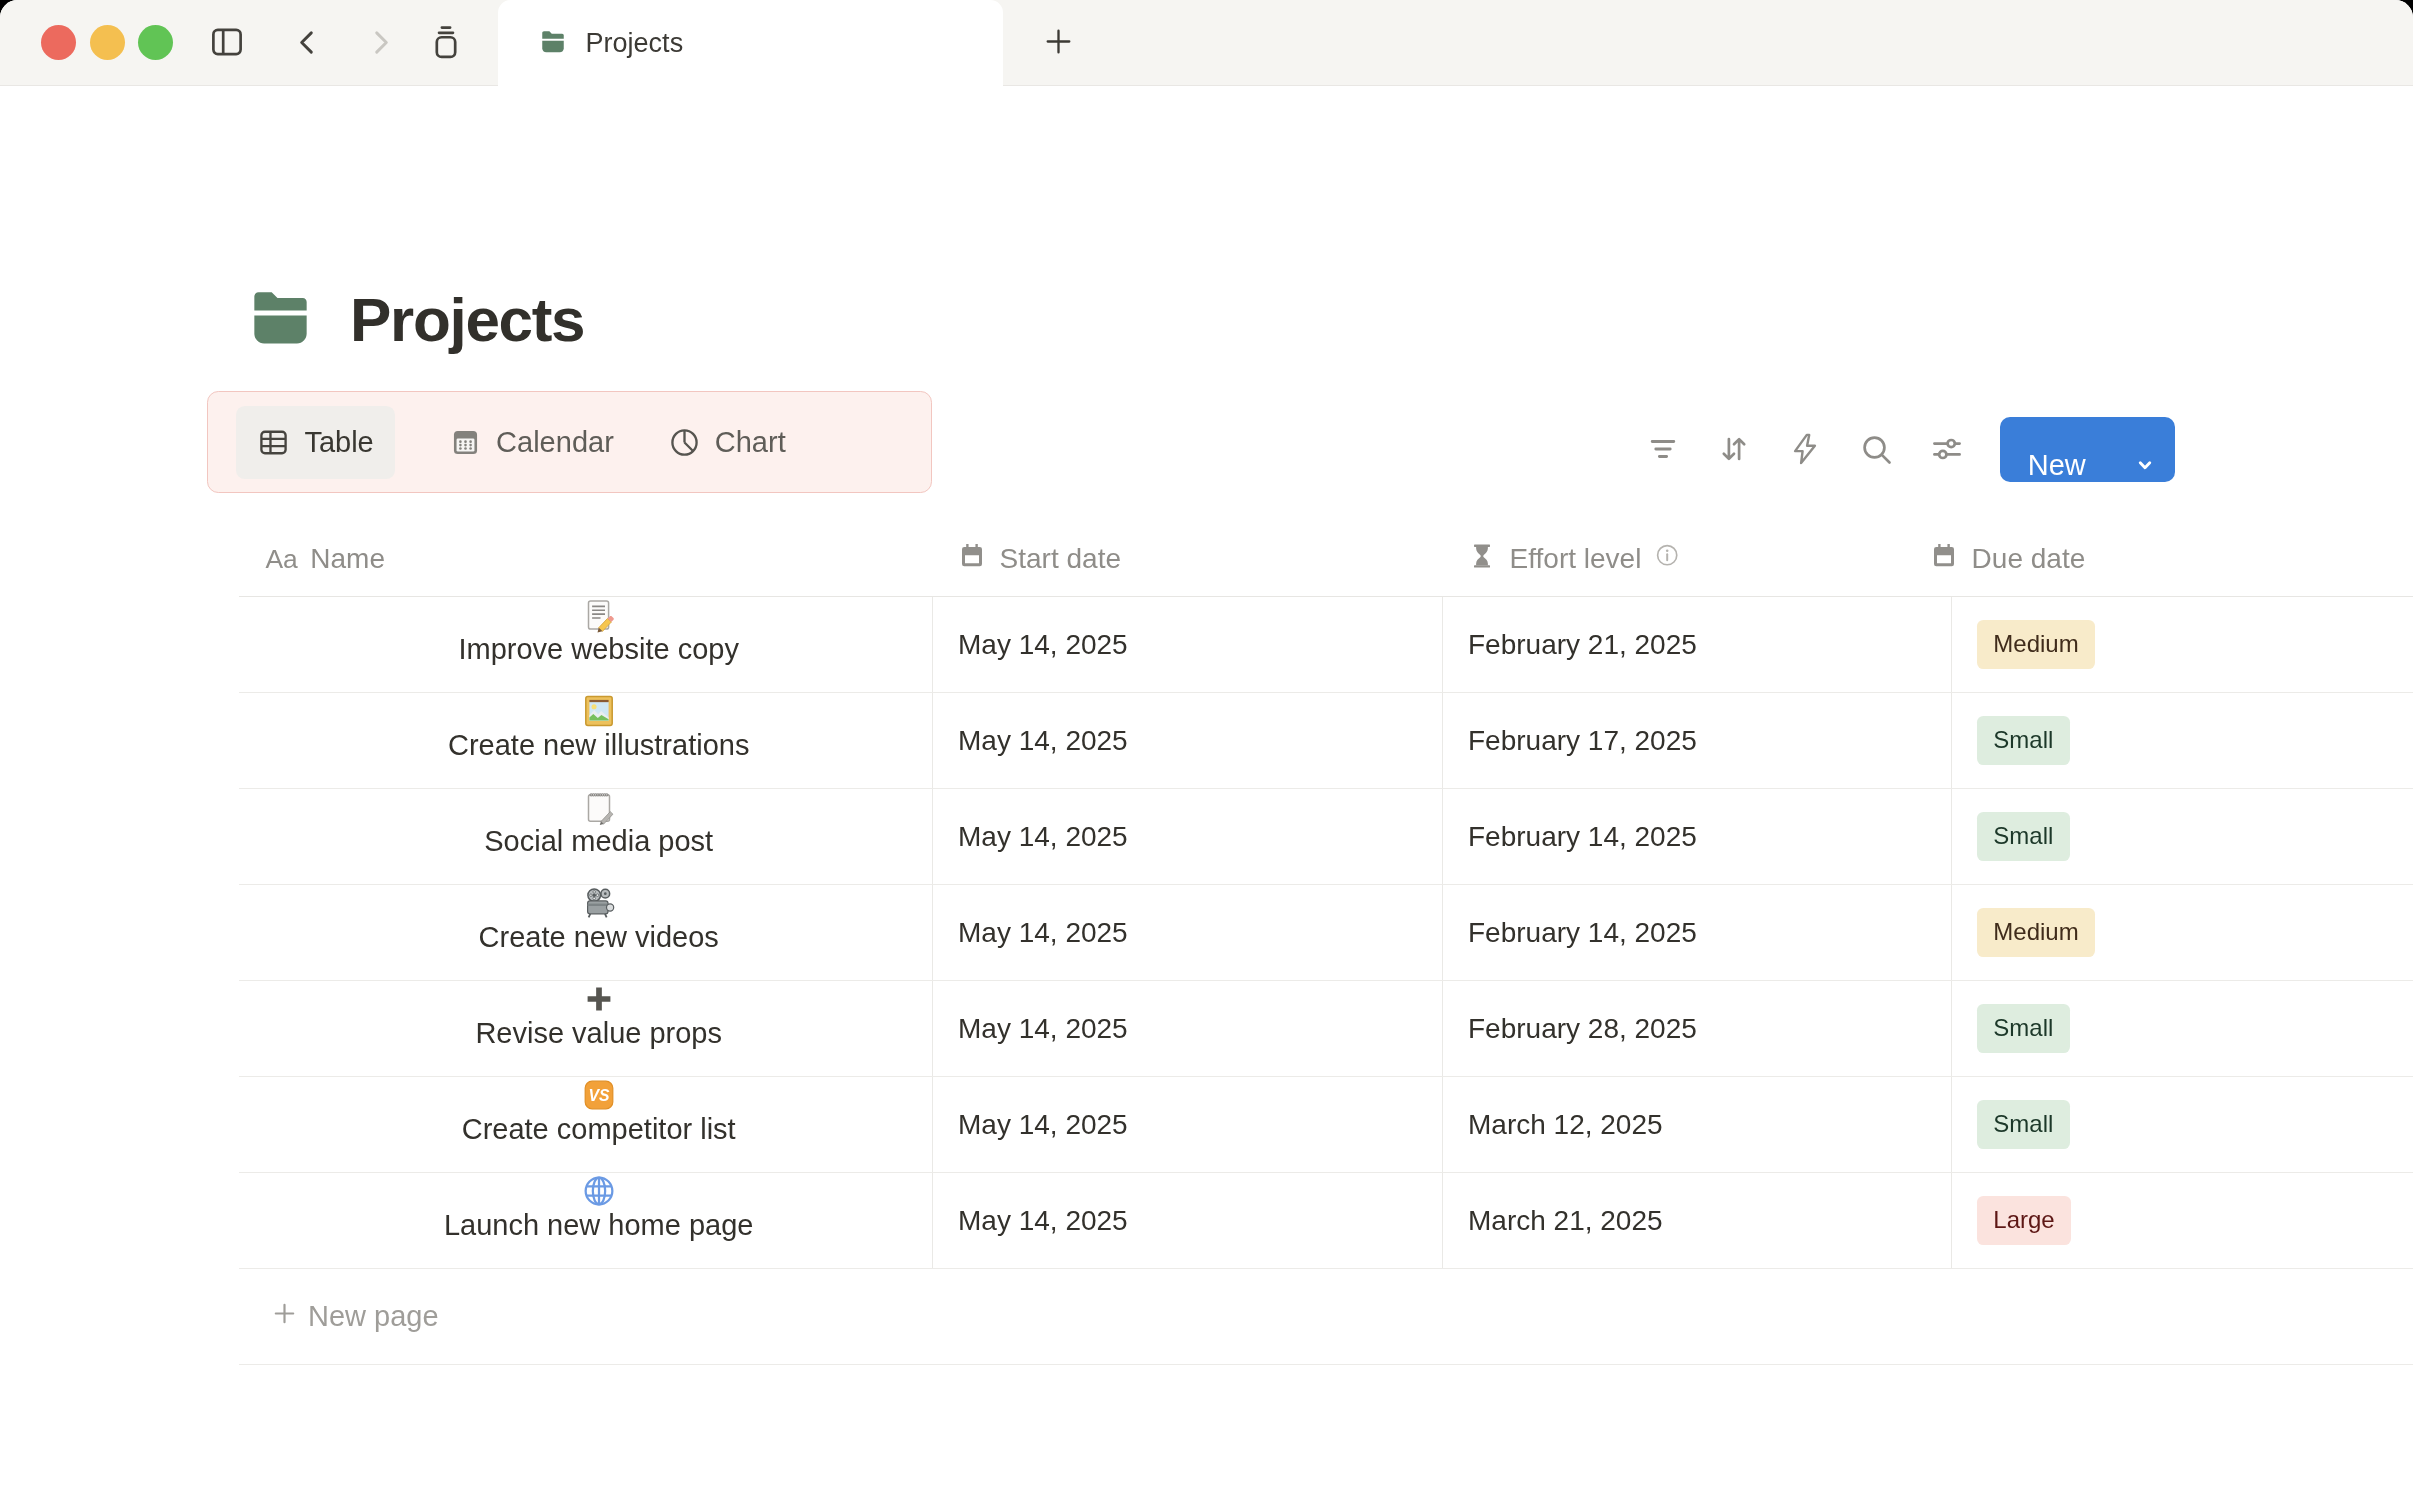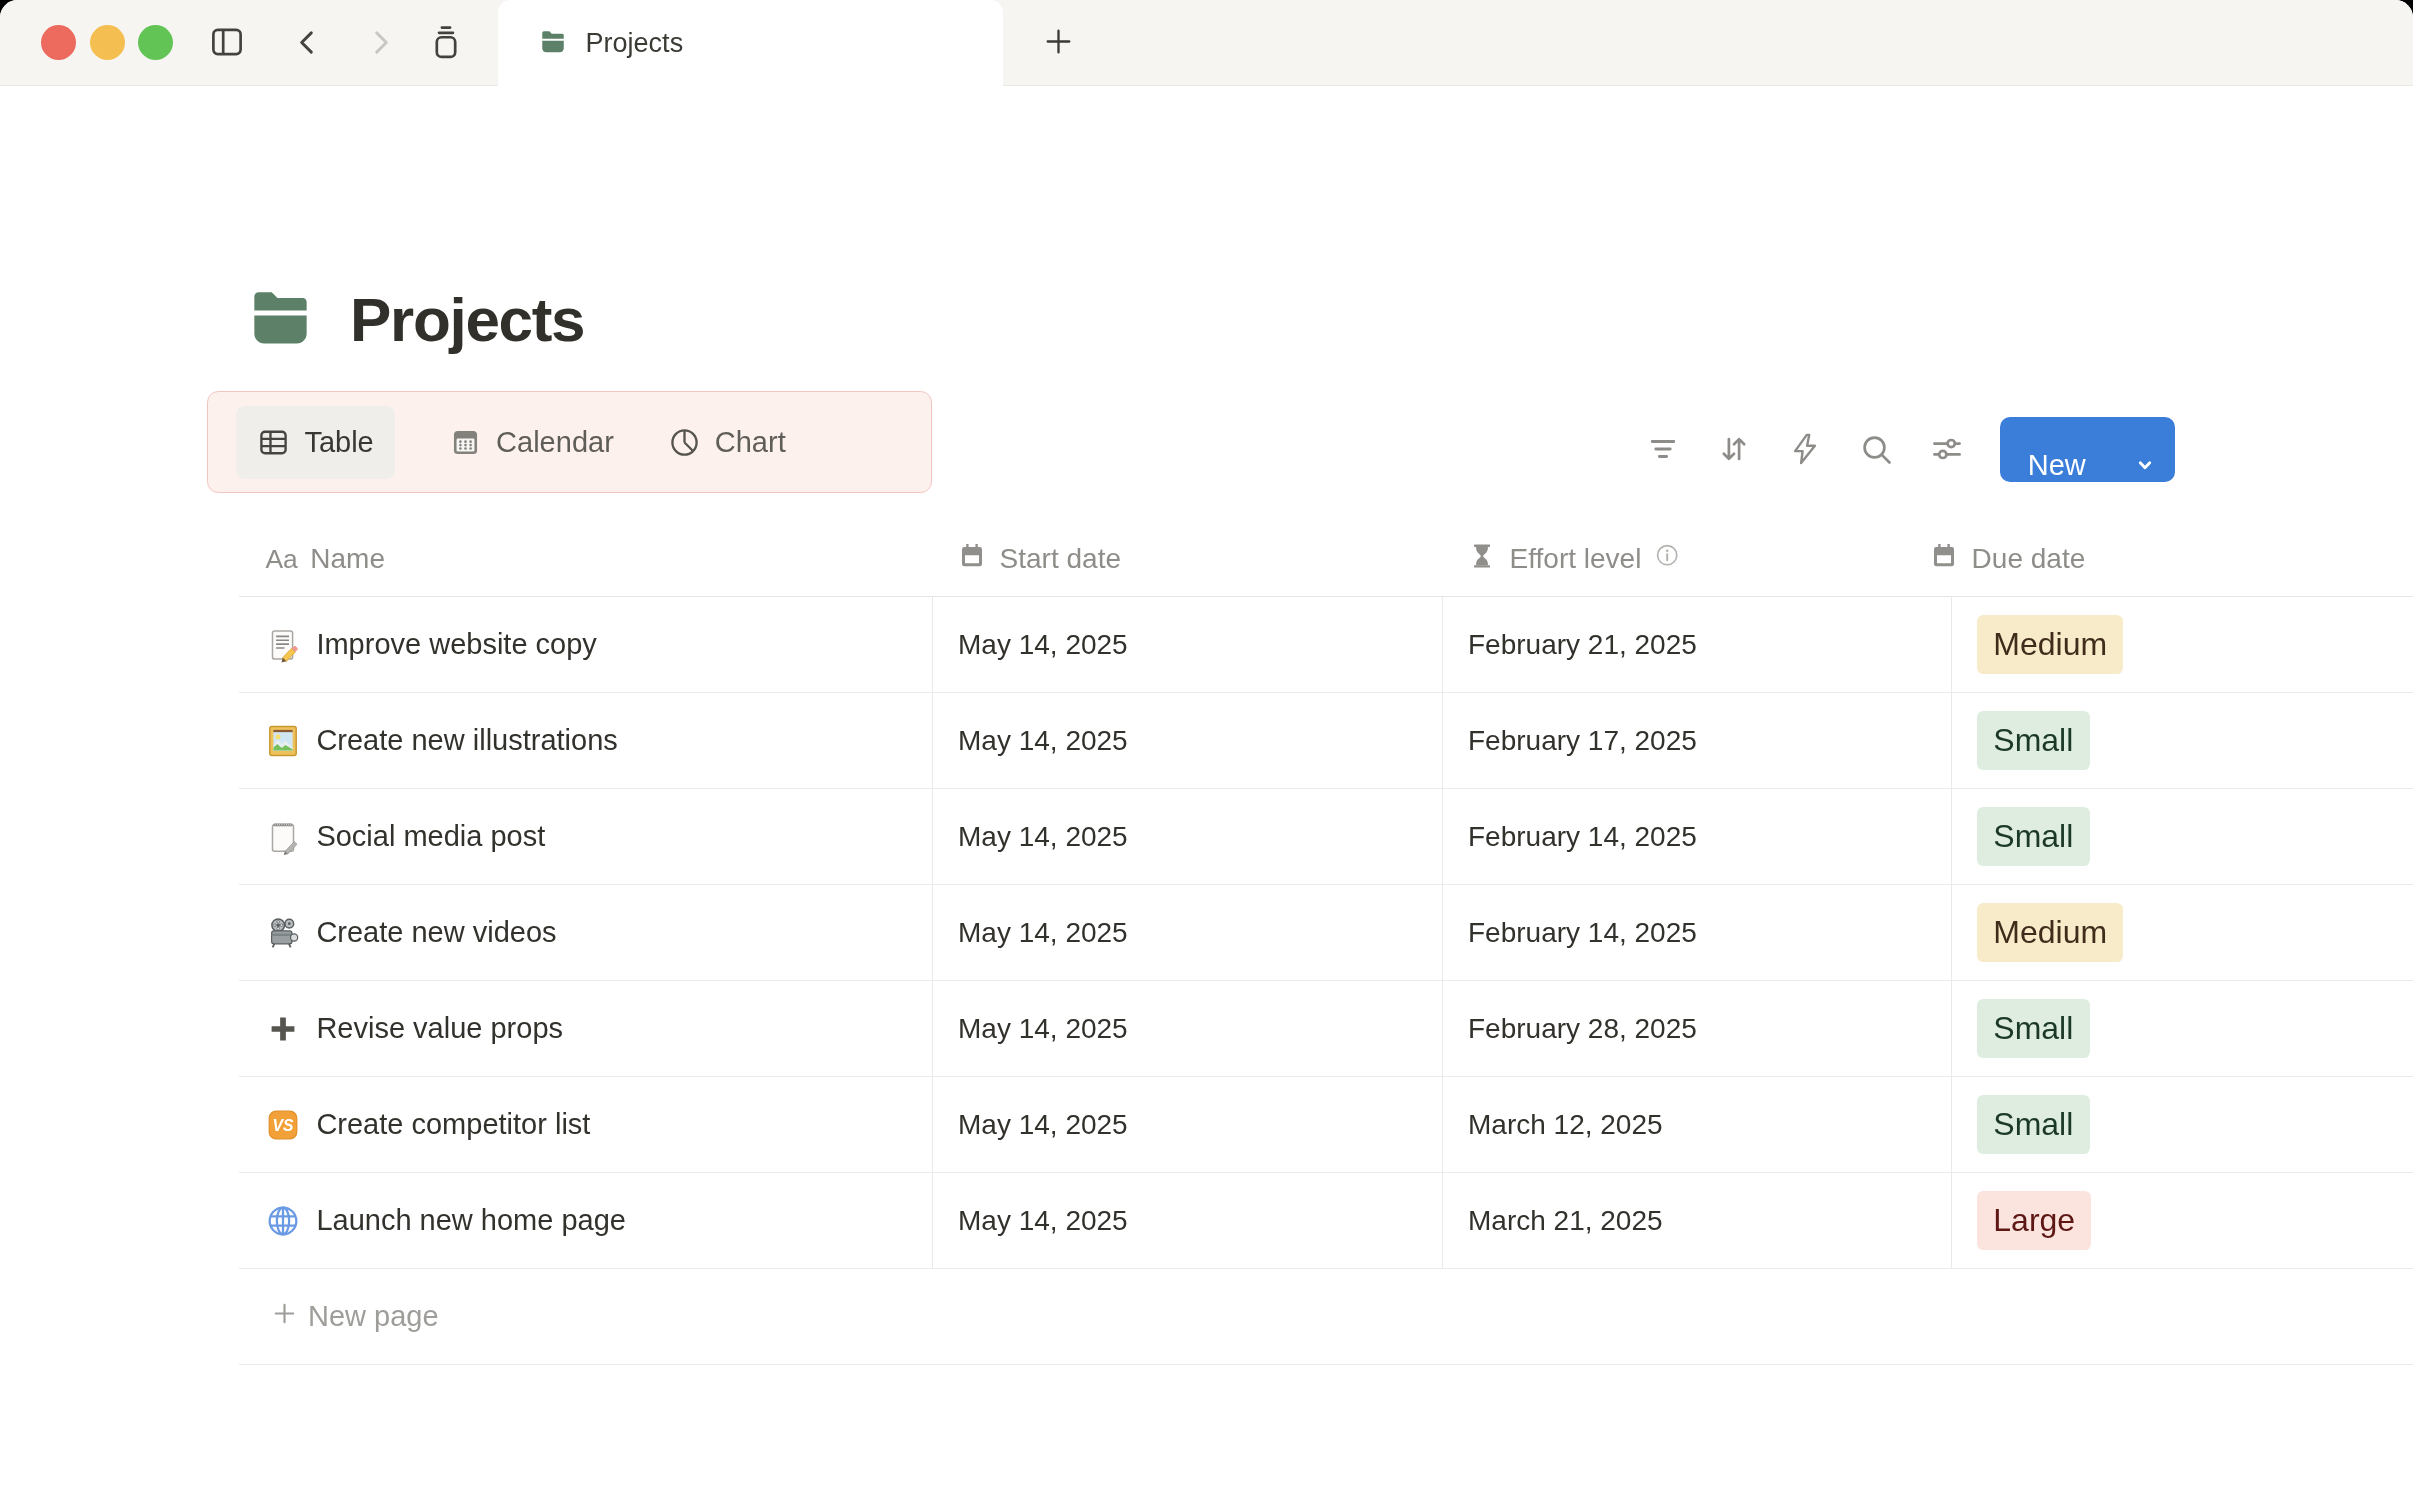--- a/index.html
+++ b/index.html
@@ -53,24 +53,24 @@
   .thead{display:flex;height:75px;align-items:center;border-bottom:1.3px solid #e7e6e3;box-sizing:border-box;}
   .th{display:flex;align-items:center;gap:12.6px;color:#8f8d89;font-size:28px;box-sizing:border-box;}
   .th .aa{font-size:26.4px;color:#908e8a;}
   .c-name{width:693px;padding-left:26.4px;}
   .c-start{width:510px;padding-left:25px;}
   .c-due{width:509px;padding-left:25px;}
   .c-effort{flex:1;padding-left:25px;}
   .trow{display:flex;height:96px;border-bottom:1.3px solid #ecebe8;box-sizing:border-box;}
   .cell{display:flex;align-items:center;box-sizing:border-box;}
   .trow .c-start,.trow .c-due,.trow .c-effort{border-left:1.3px solid #eae9e6;}
-  .cell.name{gap:15px;}
+  .cell.name{flex-direction:column;}
   .ntext{font-size:29px;font-weight:500;color:#33312c;}
   .dtext{font-size:28px;color:#33312c;}
-  .pill{display:inline-block;font-size:32px;line-height:1.35;padding:8.2px 16.3px;border-radius:6.3px;}
+  .pill{display:inline-block;font-size:24px;line-height:1.35;padding:8.2px 16.3px;border-radius:6.3px;}
   .newpage-row{display:flex;align-items:center;height:96px;border-bottom:1.3px solid #ecebe8;box-sizing:border-box;padding-left:31px;gap:9px;color:#9f9d99;font-size:29px;}
   .picon svg{display:block;}
 </style>
 </head>
 <body>
 
 <div class="window">
 
   <div class="titlebar">
     <div class="tl red"></div>

